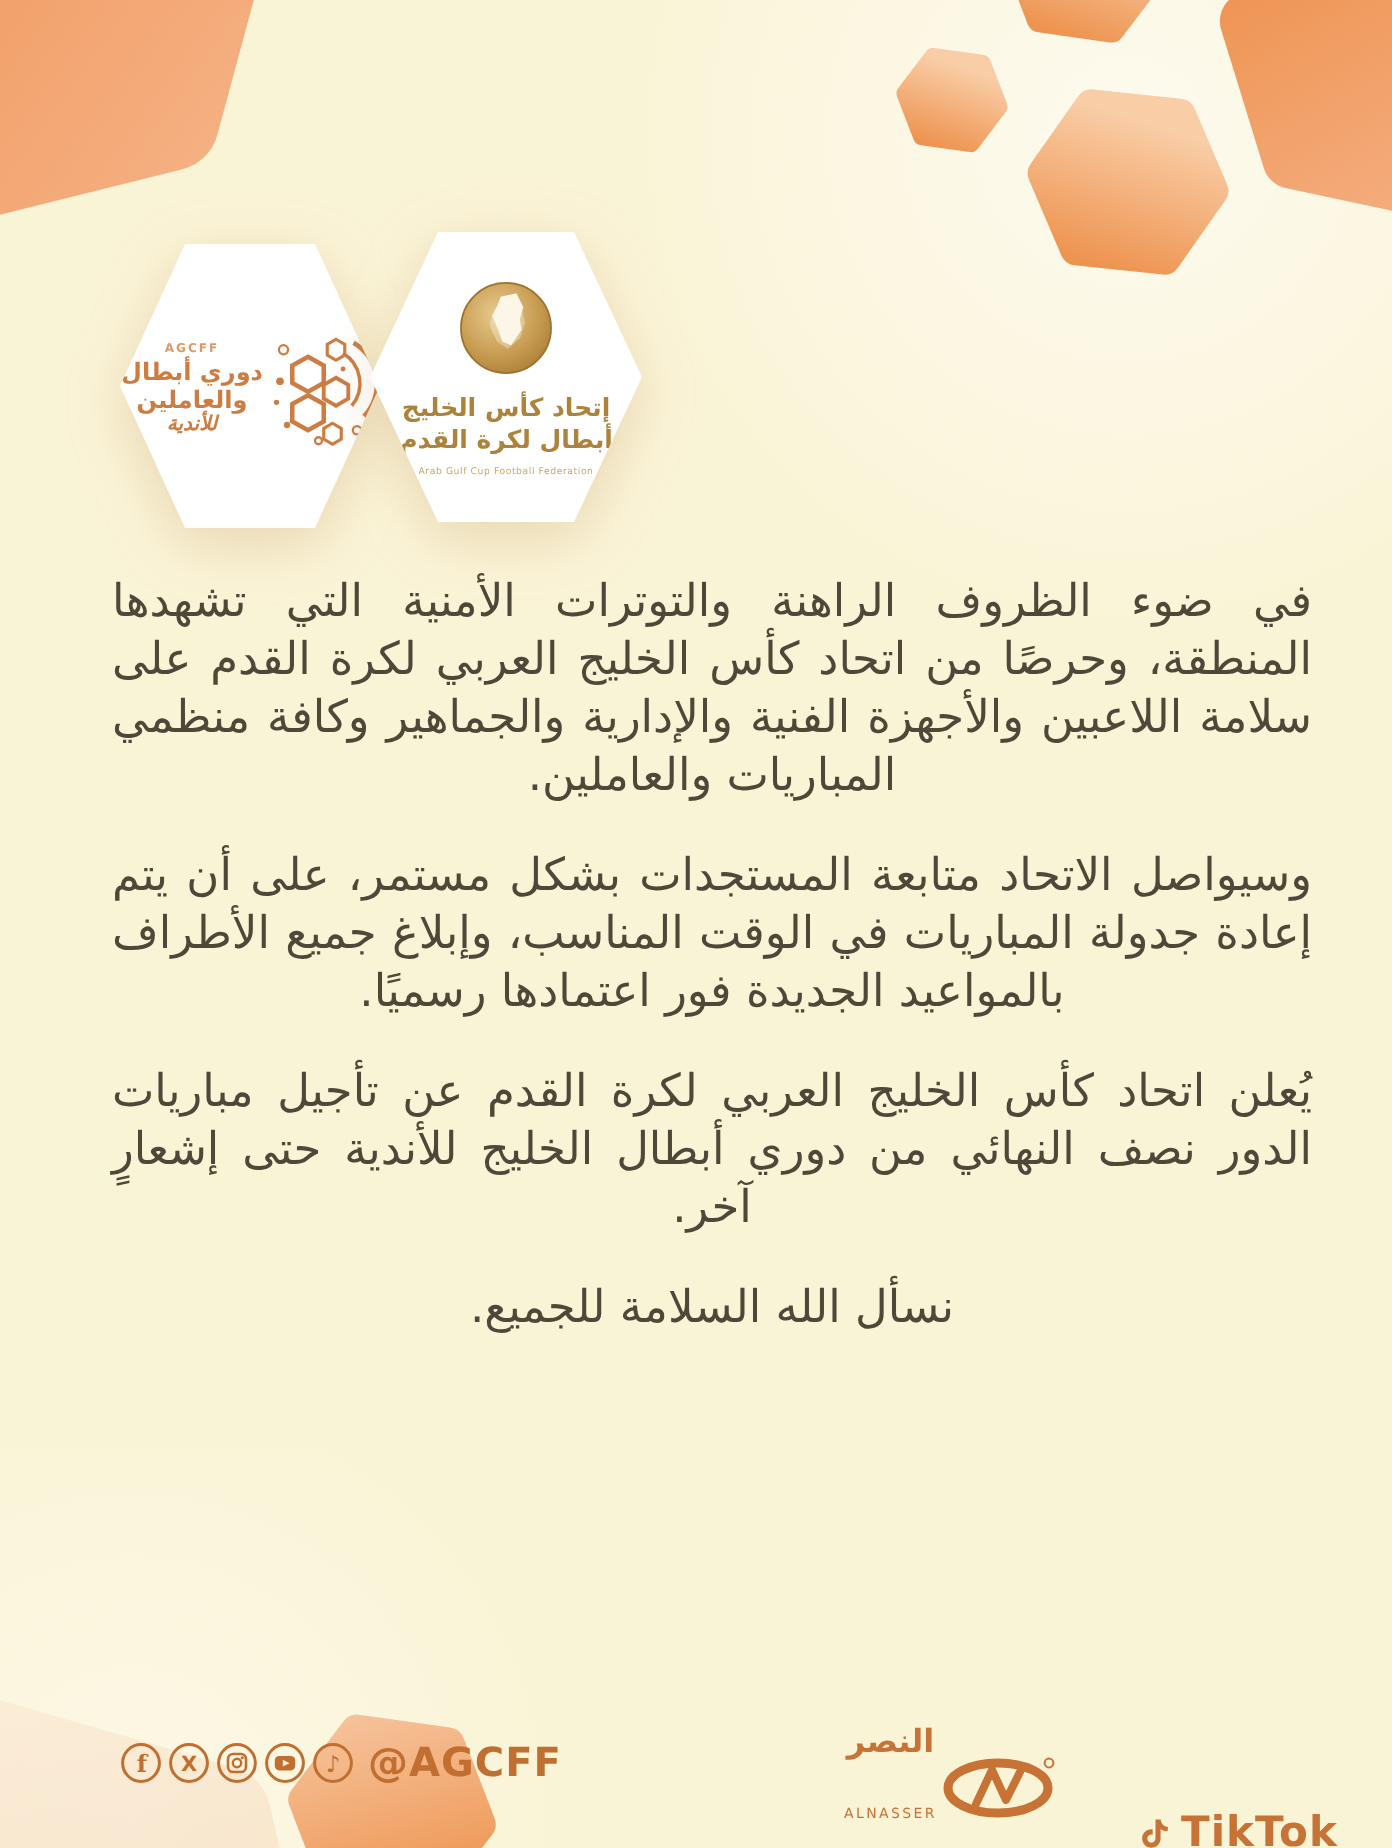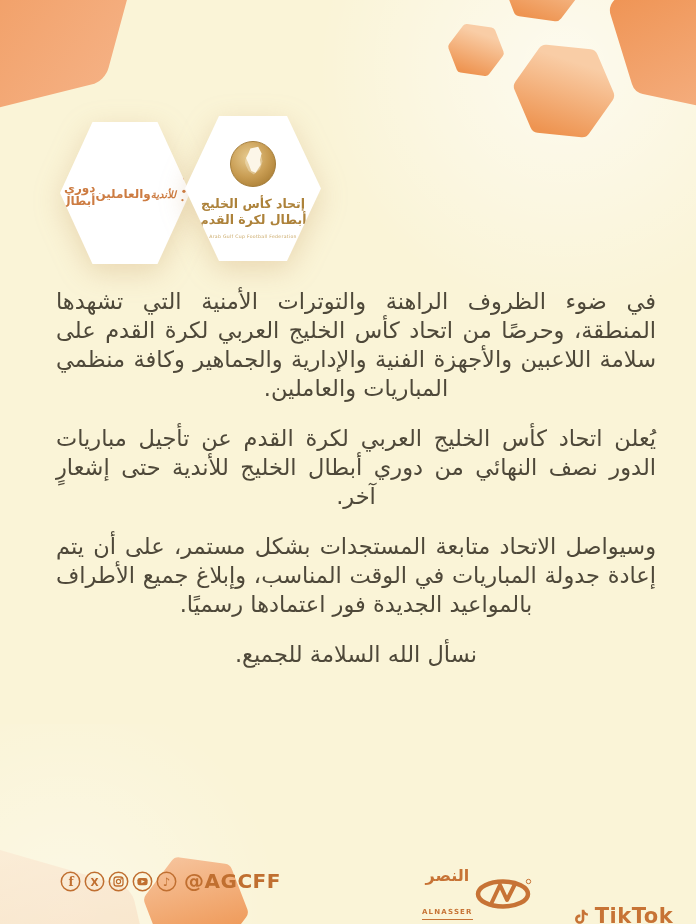--- a/index.html
+++ b/index.html
@@ -25,21 +25,21 @@
   .badge-wrap { position:absolute; filter:drop-shadow(0 8px 14px rgba(190,140,80,.28)); z-index:3; }
   .badge {
     width:100%; height:100%; background:#ffffff;
     clip-path:polygon(0% 50%, 25% 2%, 75% 2%, 100% 50%, 75% 98%, 25% 98%);
     display:flex; align-items:center; justify-content:center;
   }
   .badge-left-wrap  { left:60px;  top:119px; width:130px; height:148px; }
   .badge-right-wrap { left:185px; top:113px; width:136px; height:151px; }
 
   .lb-inner { display:flex; align-items:center; gap:2px; padding-top:4px; }
-  .lb-text { display:flex; flex-direction:row; align-items:center; color:#cd7c42; line-height:1.12;text-align:right; }
+  .lb-text { display:flex; flex-direction:column; align-items:center; color:#cd7c42; line-height:1.12;text-align:right; }
   .lb-agcff { font-size:6px; letter-spacing:1px; font-weight:bold; color:#dd9a66; margin-bottom:2px; }
   .lb-l1 { font-size:12px; font-weight:bold; }
   .lb-l2 { font-size:12px; font-weight:bold; letter-spacing:1px; }
   .lb-l3 { font-size:10px; font-weight:bold;font-style:italic; }
 
   .rb-inner { display:flex; flex-direction:column; align-items:center; gap:6px; }
   .rb-ar { color:#ad823a; font-weight:bold; font-size:12.5px; line-height:1.25; text-align:center; }
   .rb-en { color:#c9a765; font-size:4.6px; letter-spacing:.3px; margin-top:1px; }
 
   .title-block {
@@ -60,22 +60,22 @@
 
   
   .footer { position:absolute; left:0; right:0; top:856px; height:50px; z-index:4; }
   .social { position:absolute; left:60px; top:13px; display:flex; align-items:center; gap:3px; }
   .social svg { display:block; }
   .handle { font-size:20px; font-weight:bold; color:#c06f30; letter-spacing:.5px; margin-left:4px; }
   .brands { position:absolute; left:422px; top:4px; display:flex; align-items:center; gap:40px; }
   .alnassr { display:flex; align-items:center; gap:2px; }
   .an-text { display:flex; flex-direction:column; align-items:center; line-height:1;gap:24px; }
   .an-ar { font-size:16px; font-weight:bold; color:#c77335; }
-  .an-en { font-size:7px; font-weight:bold; letter-spacing:1.2px; color:#c77335;
-           border-bottom:1px solid #c77335; padding-bottom:3px; margin-top:1px; }
+  .an-en { font-size:7px; font-weight:normal; letter-spacing:1.2px; color:#c77335;
+           border-bottom:1px solid #c77335; padding-bottom:13px; margin-top:1px; }
   .tiktok { display:flex; align-items:center; gap:5px;margin-top:44px; }
   .tt-label { font-size:21px; font-weight:bold; color:#c77335; letter-spacing:.5px; }
 </style>
 </head>
 <body>
 
 <div class="canvas">
 
   <svg width="0" height="0" style="position:absolute">
     <defs>
@@ -177,22 +177,22 @@
           <div>أبطال لكرة القدم</div>
         </div>
         <div class="rb-en">Arab Gulf Cup Football Federation</div>
       </div>
     </div>
   </div>
 
 
   <div class="content">
     <p>في ضوء الظروف الراهنة والتوترات الأمنية التي تشهدها المنطقة، وحرصًا من اتحاد كأس الخليج العربي لكرة القدم على سلامة اللاعبين والأجهزة الفنية والإدارية والجماهير وكافة منظمي المباريات والعاملين.</p>
+    <p>وسيواصل الاتحاد متابعة المستجدات بشكل مستمر، على أن يتم إعادة جدولة المباريات في الوقت المناسب، وإبلاغ جميع الأطراف بالمواعيد الجديدة فور اعتمادها رسميًا.</p>
     <p>يُعلن اتحاد كأس الخليج العربي لكرة القدم عن تأجيل مباريات الدور نصف النهائي من دوري أبطال الخليج للأندية حتى إشعارٍ آخر.</p>
-    <p>وسيواصل الاتحاد متابعة المستجدات بشكل مستمر، على أن يتم إعادة جدولة المباريات في الوقت المناسب، وإبلاغ جميع الأطراف بالمواعيد الجديدة فور اعتمادها رسميًا.</p>
     <p class="last">نسأل الله السلامة للجميع.</p>
   </div>
 
   <div class="footer">
     <div class="social">
       <svg width="21" height="21" viewBox="0 0 21 21">
         <circle cx="10.5" cy="10.5" r="9.2" fill="none" stroke="#c06f30" stroke-width="1.5"></circle>
         <text x="11" y="15.2" font-size="12" font-weight="bold" fill="#c06f30" text-anchor="middle" font-family="DejaVu Serif, serif">f</text>
       </svg>
       <svg width="21" height="21" viewBox="0 0 21 21">

